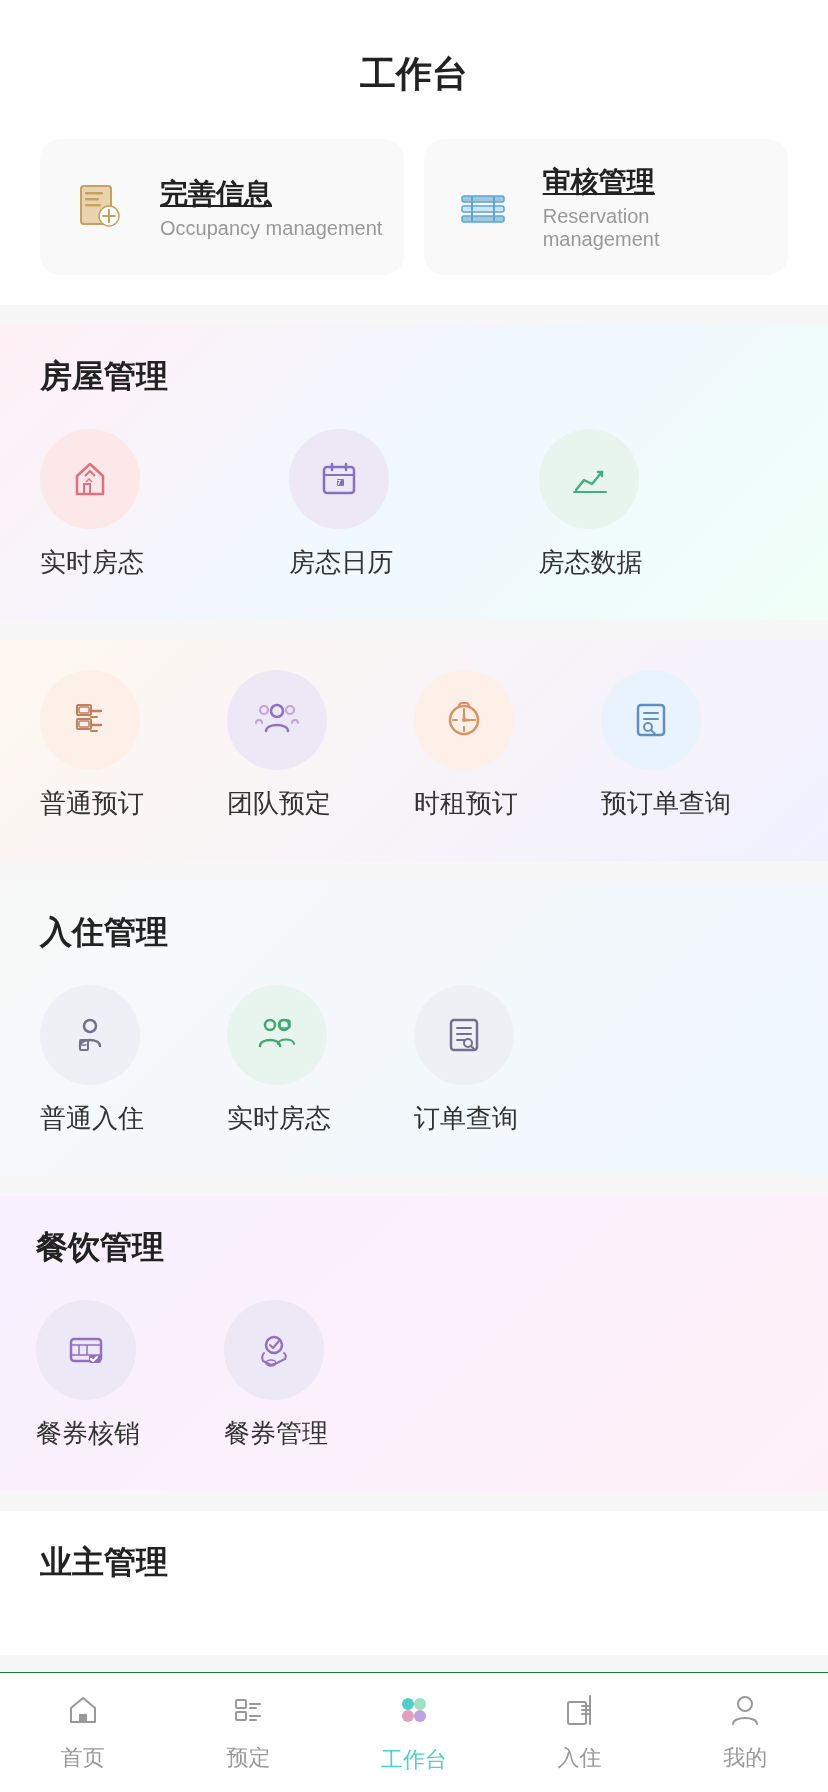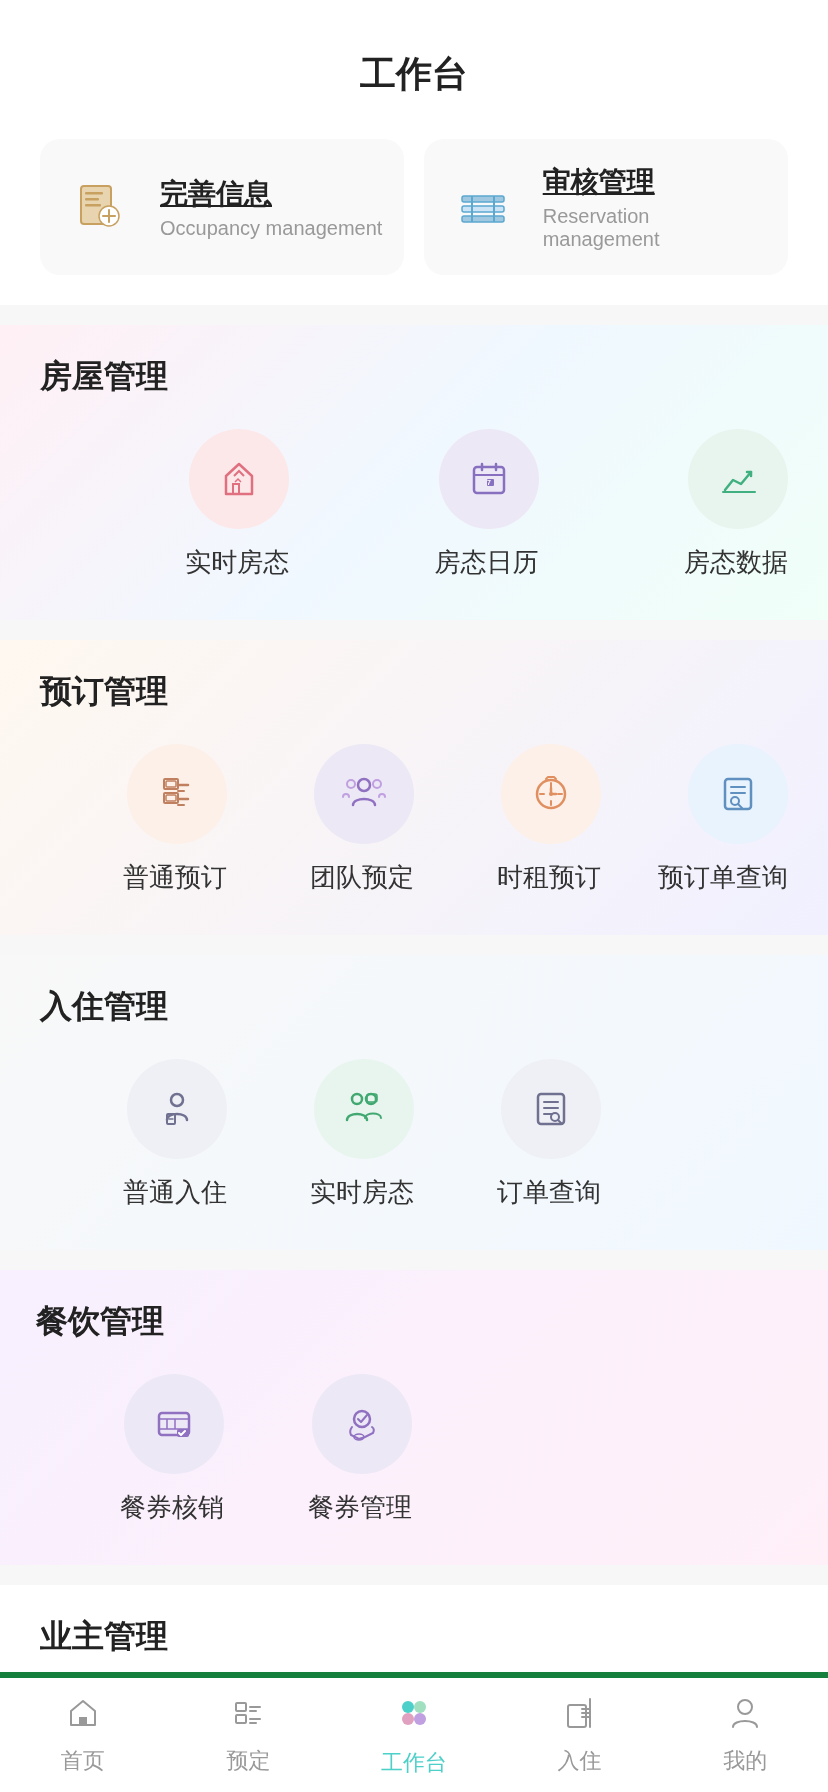--- a/index.html
+++ b/index.html
@@ -75,21 +75,21 @@
       margin-bottom: 30px;
     }
     .icon-grid {
       display: flex;
       flex-wrap: wrap;
       gap: 20px 0;
     }
     .icon-item {
       display: flex;
       flex-direction: column;
-      align-items: flex-end;
+      align-items: flex-start;
       width: 25%;
       cursor: pointer;
       gap: 16px;
     }
     .icon-item.three-col {
       width: 33.33%;
     }
     .icon-circle {
       width: 100px;
       height: 100px;
@@ -114,21 +114,21 @@
     .bg-gray { background: #eff0f5; }
 
     
     .bottom-nav {
       position: fixed;
       bottom: 0;
       left: 0;
       width: 828px;
       height: 120px;
       background: #fff;
-      border-top: 6px solid #15803d;
+      border-top: 1px solid #15803d;
       display: flex;
       align-items: center;
     }
     .nav-item {
       flex: 1;
       display: flex;
       flex-direction: column;
       align-items: center;
       gap: 6px;
       cursor: pointer;
@@ -246,21 +246,20 @@
             <polyline points="34,18 38,18 38,22" stroke="#40b080" stroke-width="2.5" stroke-linecap="round" stroke-linejoin="round" fill="none"></polyline>
             <line x1="10" y1="38" x2="42" y2="38" stroke="#40b080" stroke-width="2" stroke-linecap="round"></line>
           </svg>
         </div>
         <div class="icon-label">房态数据</div>
       </div>
     </div>
   </div>
 
   <div class="section" style="background: linear-gradient(135deg, #fff8f0 0%, #f0f0ff 100%);">
-    <div class="section-title">预订管理</div>
     <div class="icon-grid">
 
       <div class="icon-item">
         <div class="icon-circle bg-peach">
           <svg width="50" height="50" viewBox="0 0 50 50" fill="none">
             <rect x="12" y="10" width="14" height="10" rx="1" fill="none" stroke="#c08060" stroke-width="2"></rect>
             <rect x="14" y="12" width="10" height="6" rx="1" fill="none" stroke="#c08060" stroke-width="1.5"></rect>
             <rect x="12" y="24" width="14" height="10" rx="1" fill="none" stroke="#c08060" stroke-width="2"></rect>
             <rect x="14" y="26" width="10" height="6" rx="1" fill="none" stroke="#c08060" stroke-width="1.5"></rect>
             <line x1="26" y1="16" x2="36" y2="16" stroke="#c08060" stroke-width="2.5" stroke-linecap="round"></line>

